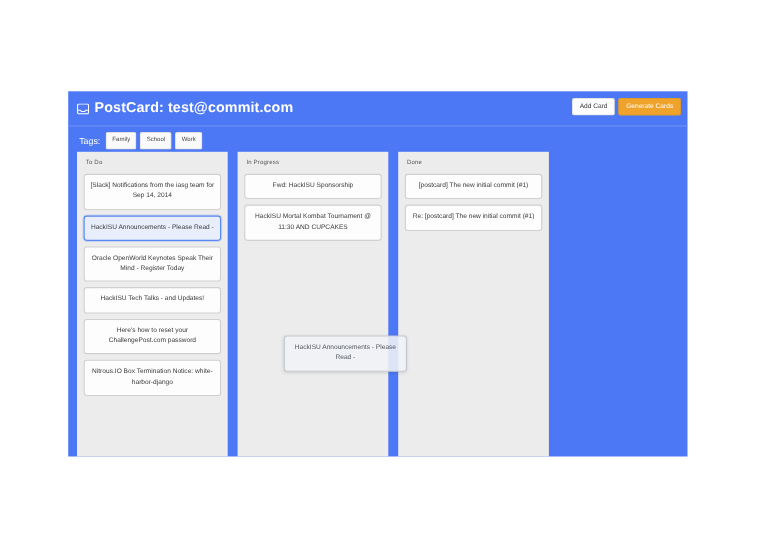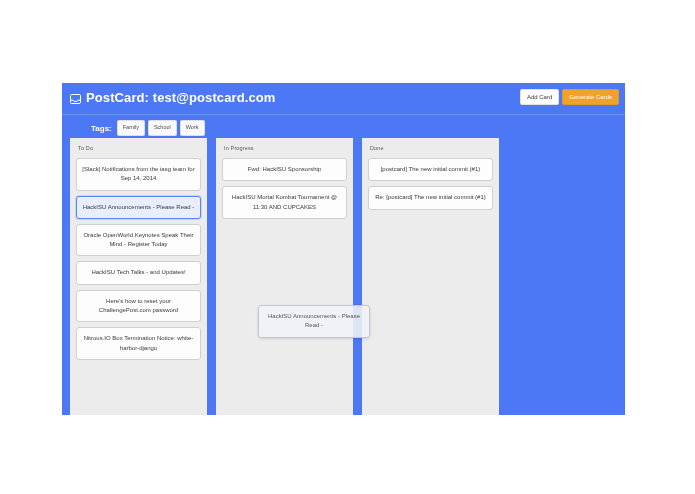--- a/index.html
+++ b/index.html
@@ -83,23 +83,22 @@
     position: relative;
     height: 22px;
     padding: 4px 0 0 10px;
     display: flex;
     align-items: center;
     gap: 3px;
   }
   .tags-label {
     color: #ffffff;
     font-size: 8px;
-    font-weight: bold;
+    font-weight: normal;
     margin-right: 2px;
-    margin-left: 19px;
   }
   .tag-btn {
     background: #fafafa;
     color: #4a4a4a;
     border: 1px solid rgba(0,0,0,0.10);
     border-radius: 2px;
     font-size: 5.5px;
     font-family: "Liberation Sans", sans-serif;
     line-height: 1;
     padding: 4px 5px;
@@ -172,21 +171,21 @@
 <div id="app-frame">
 
   <div class="navbar">
     <div class="brand">
       <span class="inbox-icon">
         <svg viewBox="0 0 11 10" width="11" height="10">
           <rect x="0.5" y="0.5" width="10" height="9" rx="1.2" fill="none" stroke="#ffffff" stroke-width="1"></rect>
           <path d="M0.8 6.2 H3.2 L4 7.4 H7 L7.8 6.2 H10.2" fill="none" stroke="#ffffff" stroke-width="1"></path>
         </svg>
       </span>
-      <span>PostCard: test@postcard.com</span>
+      <span>PostCard: test@commit.com</span>
     </div>
     <div class="nav-actions">
       <button class="btn btn-default">Add Card</button>
       <button class="btn btn-warning">Generate Cards</button>
     </div>
   </div>
 
   <div class="tagbar">
     <span class="tags-label">Tags:</span>
     <button class="tag-btn">Family</button>

